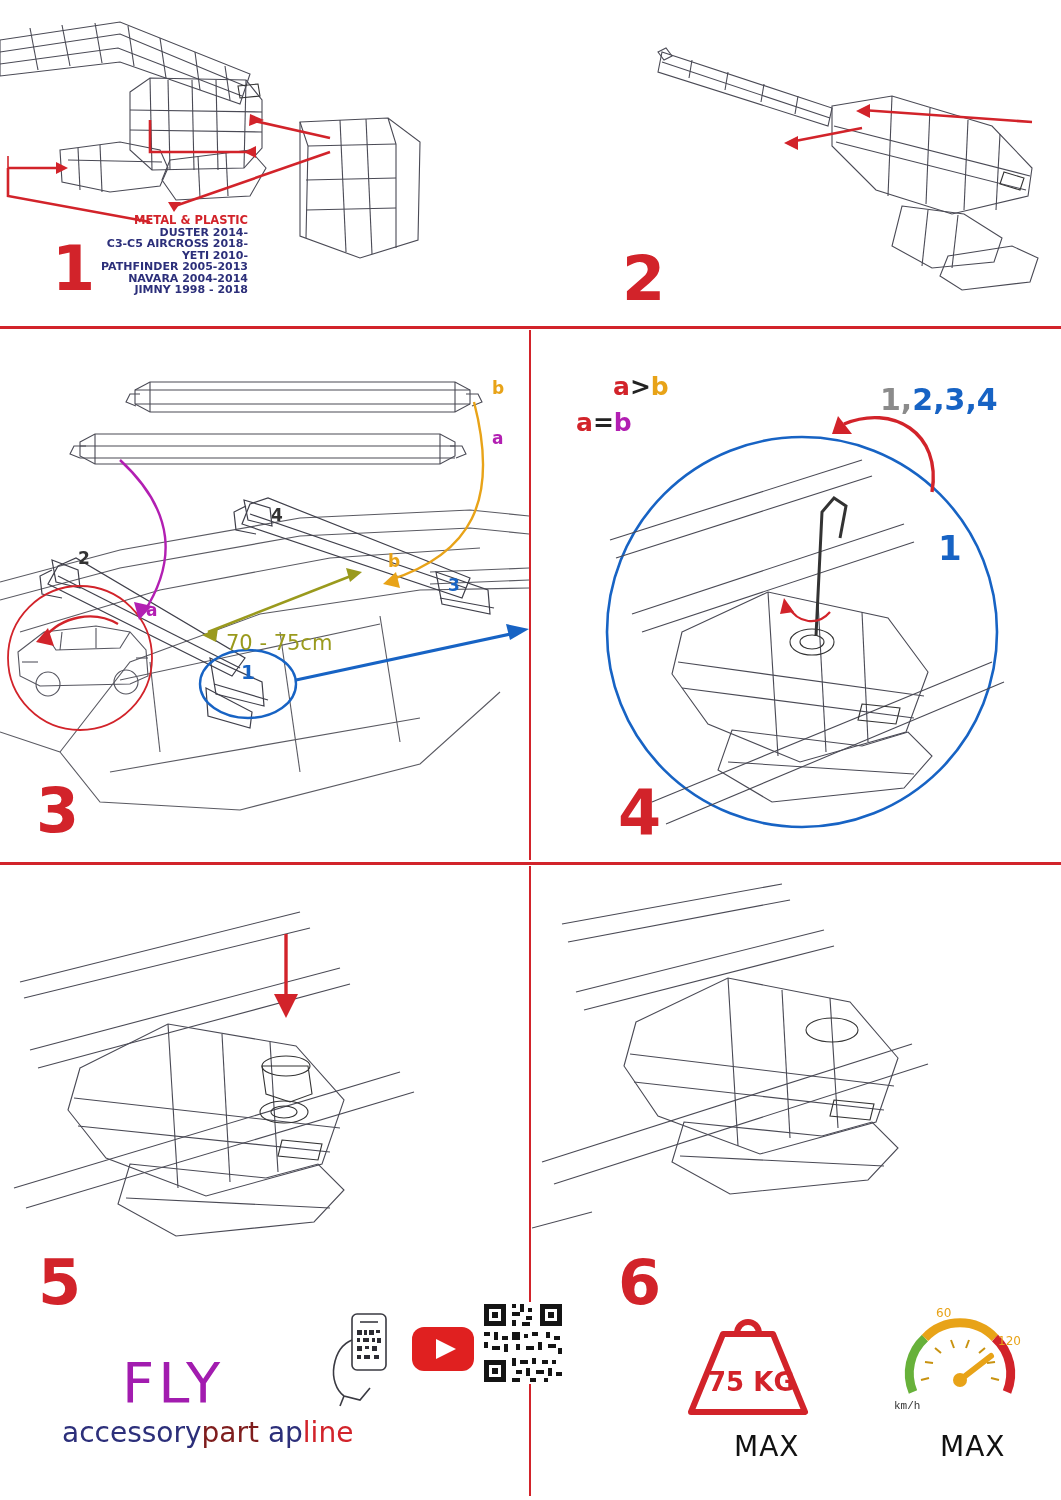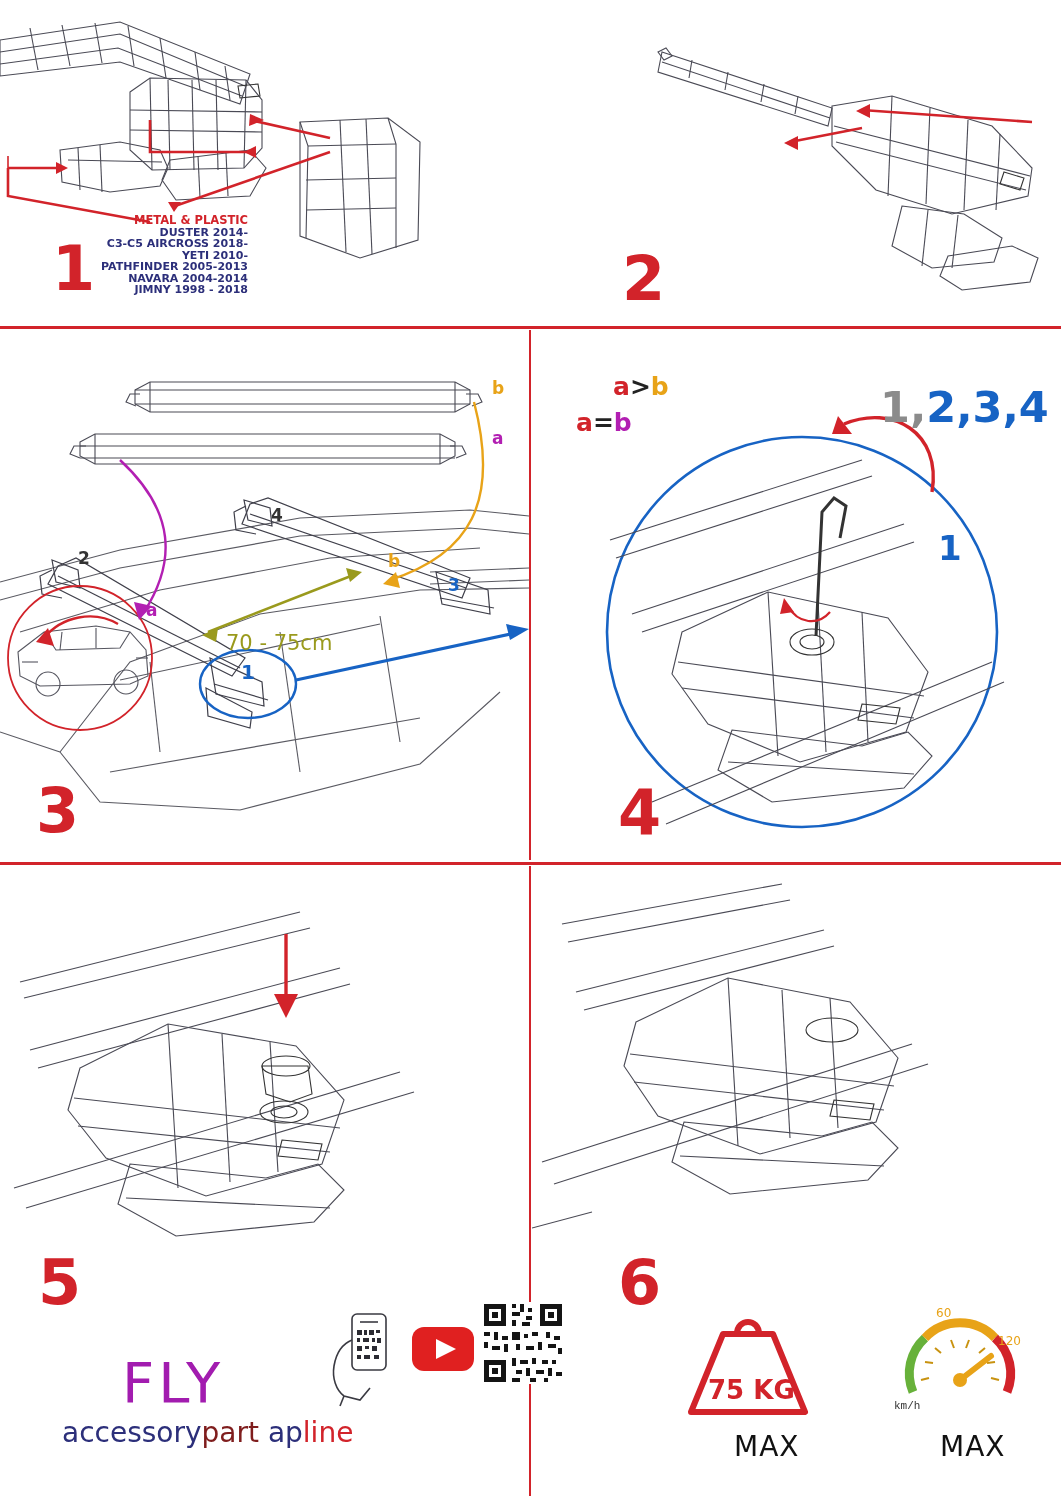--- a/index.html
+++ b/index.html
@@ -28,21 +28,21 @@
   .lbl.dark{color:#333;}
   .dim{position:absolute;color:#9a9a1d;font-family:"DejaVu Sans",sans-serif;
        font-weight:400;font-size:21px;margin-top:24px;}
 
   .ab{position:absolute;font-family:"DejaVu Sans",sans-serif;font-weight:700;font-size:25px;}
   .ab .pa{color:#d2232a;}
   .ab .eq{color:#222;}
   .ab .pb{color:#e8a318;}
   .ab .pb2{color:#b21fb2;}
 
-  .seq{position:absolute;font-family:"DejaVu Sans",sans-serif;font-weight:700;font-size:43px;}
+  .seq{position:absolute;font-family:"DejaVu Sans",sans-serif;font-weight:700;font-size:30px;}
   .seq .g{color:#8b8b8b;}
   .seq .bl{color:#1763c4;}
 
   .one-blue{position:absolute;color:#1763c4;font-family:"DejaVu Sans",sans-serif;
             font-weight:700;font-size:34px;}
   .one-circ{position:absolute;color:#1763c4;font-family:"DejaVu Sans",sans-serif;
             font-weight:700;font-size:20px;}
 
   
   .fly{position:absolute;color:#a21caf;font-family:"DejaVu Sans",sans-serif;
@@ -513,21 +513,21 @@
     </g>
   </svg>
   </div>
 
   <div style="position:absolute;left:683px;top:1300px;">
   <svg width="130" height="120" viewBox="0 0 130 120">
     <path d="M40 34 L90 34 L122 112 L8 112 Z" fill="none" stroke="#d2232a" stroke-width="6" stroke-linejoin="round"></path>
     <path d="M54 34 C54 18 76 18 76 34" fill="none" stroke="#d2232a" stroke-width="6"></path>
   </svg>
   </div>
-  <div class="kgtxt" style="left:708px;top:1367px;margin-top:8px;">75 KG</div>
+  <div class="kgtxt" style="left:708px;top:1367px;">75 KG</div>
   <div class="maxlabel" style="left:718px;top:1430px;">MAX</div>
 
   <div style="position:absolute;left:895px;top:1300px;">
   <svg width="130" height="120" viewBox="0 0 130 120">
     <path d="M18 92 A48 48 0 0 1 30 38" fill="none" stroke="#67b13a" stroke-width="9"></path>
     <path d="M30 38 A48 48 0 0 1 100 38" fill="none" stroke="#e8a318" stroke-width="9"></path>
     <path d="M100 38 A48 48 0 0 1 112 92" fill="none" stroke="#d2232a" stroke-width="9"></path>
     <g stroke="#c8920f" stroke-width="2">
       <path d="M26 80 L34 78"></path>
           <path d="M30 62 L38 63"></path>

